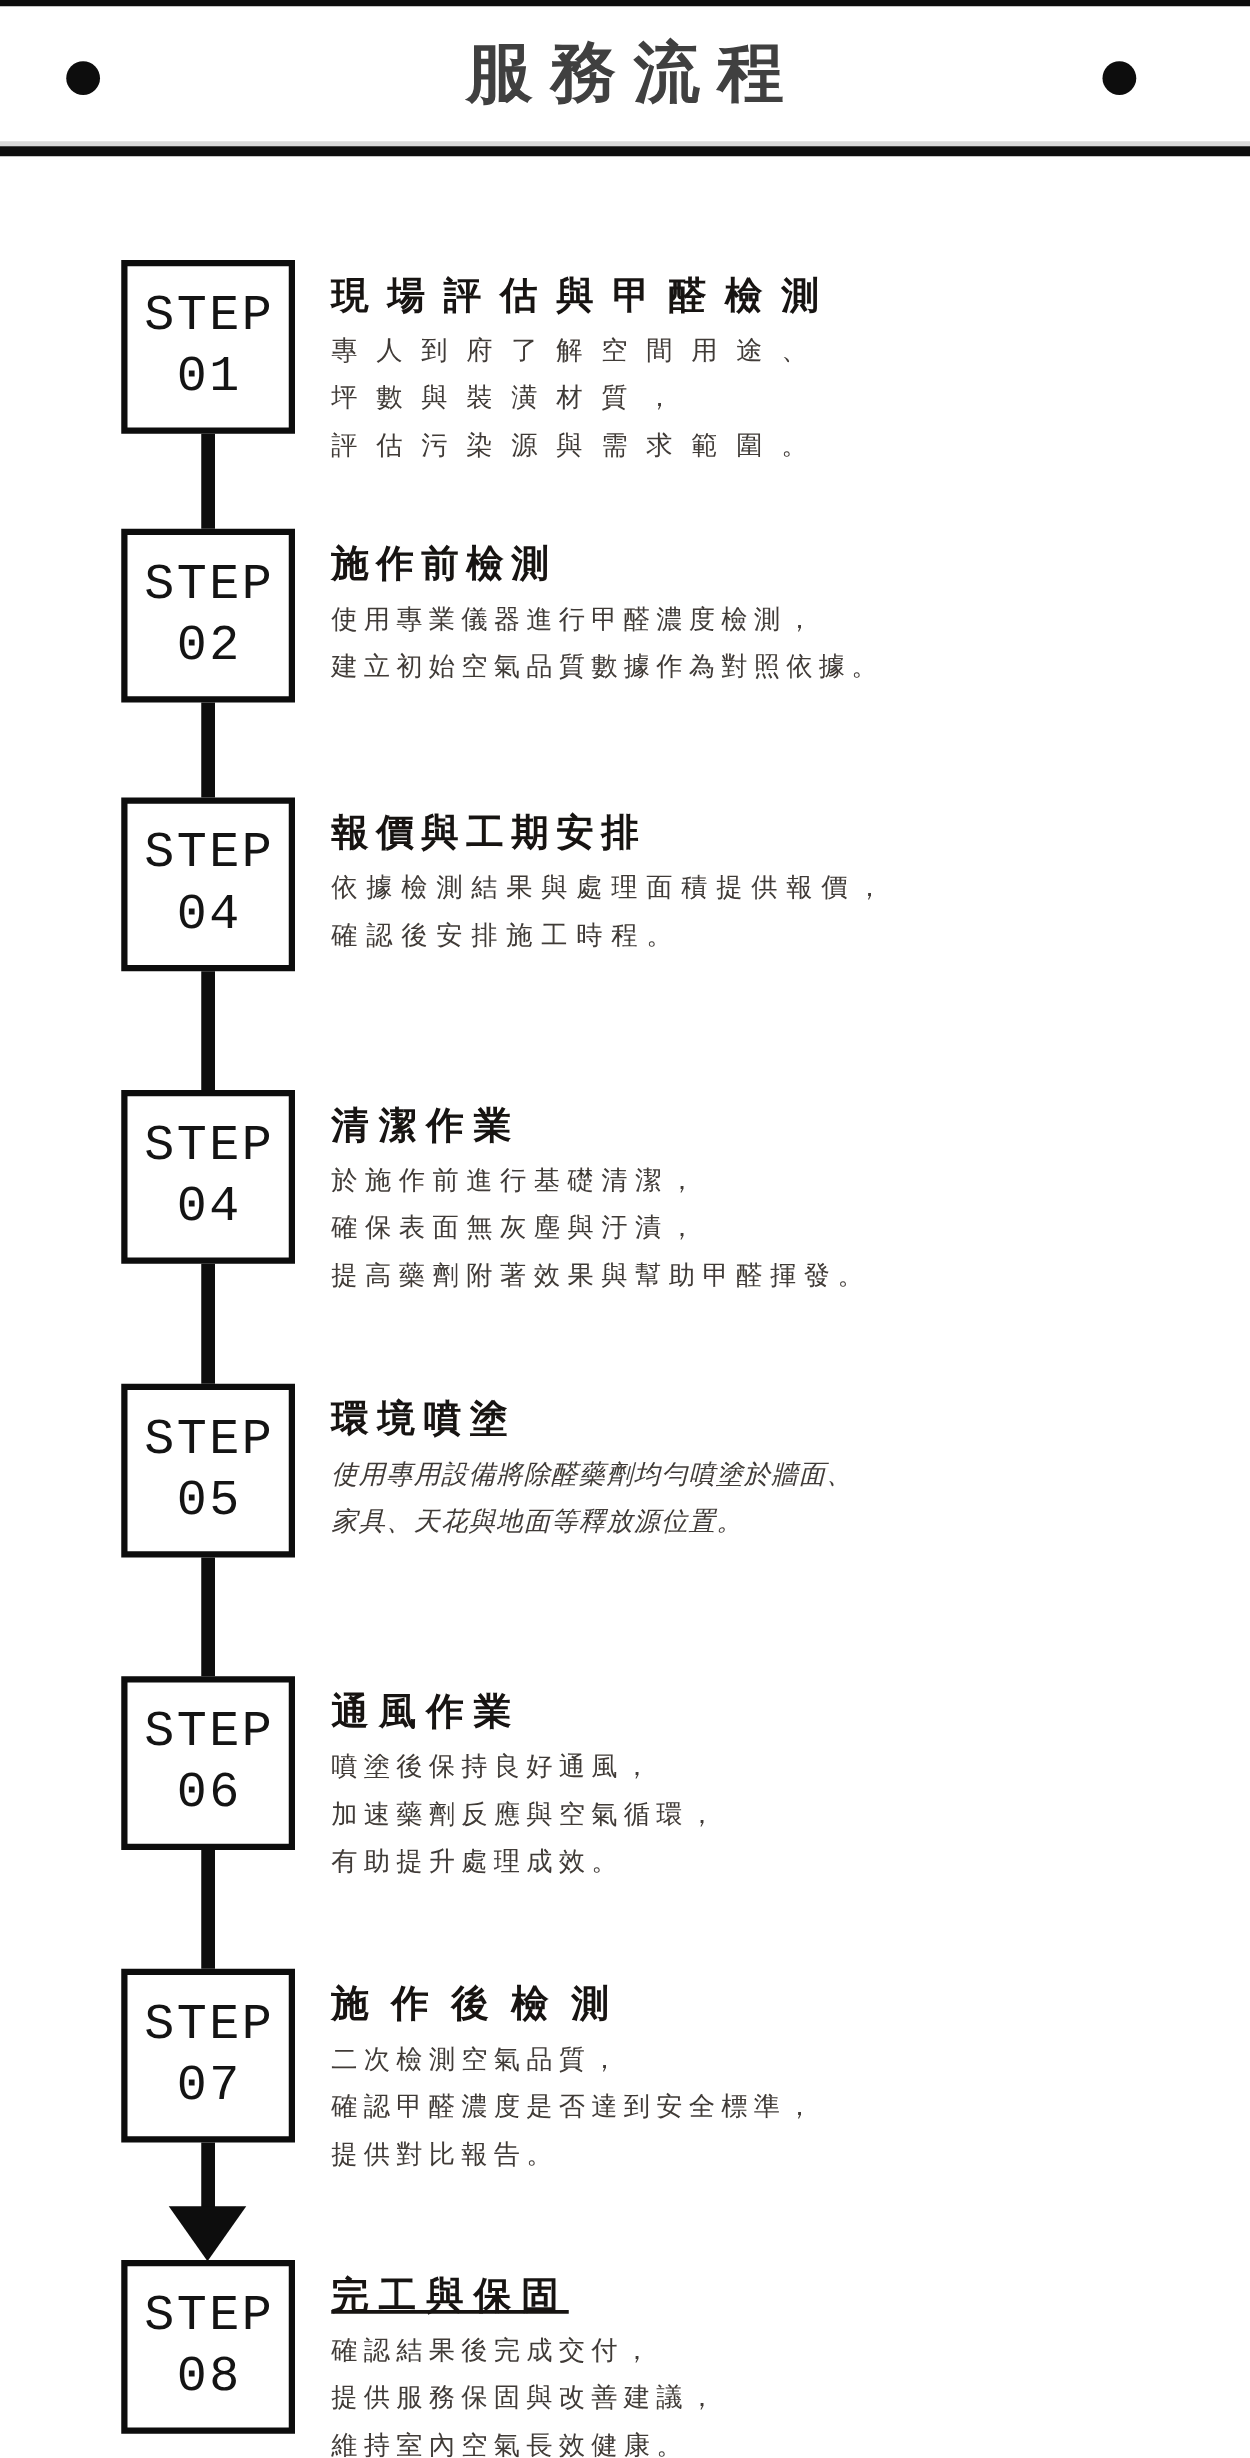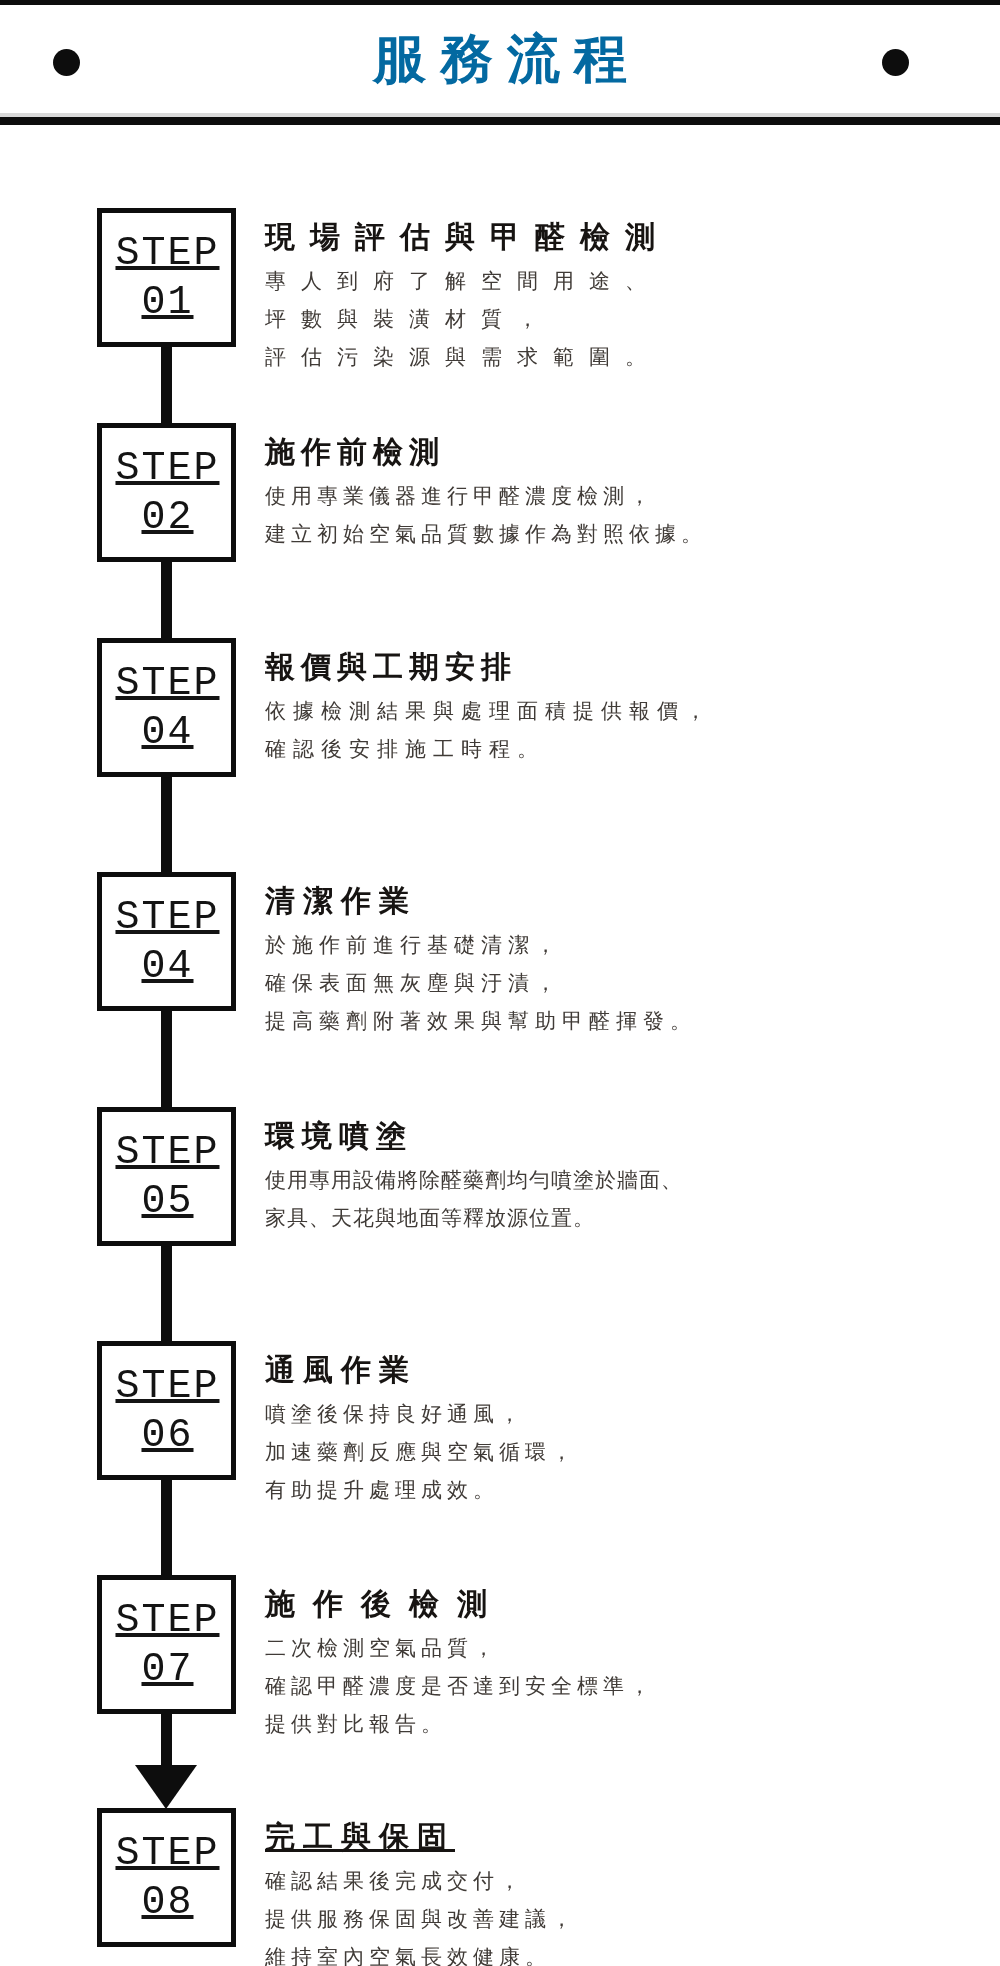--- a/index.html
+++ b/index.html
@@ -16,21 +16,21 @@
   .top-rule {
     position: absolute; left: 0; top: 0;
     width: 1000px; height: 5px; background: #0d0d0d;
   }
   .page-title {
     position: absolute; left: 0; top: 28px;
     width: 1000px; margin: 0;
     text-align: center;
     font-size: 53px; font-weight: 700;
     letter-spacing: 14px; text-indent: 14px;
-    color: #0369a1; line-height: 62px;
+    color: #404040; line-height: 62px;
   }
   .dot {
     position: absolute; top: 49px;
     width: 27px; height: 27px;
     border-radius: 50%; background: #0d0d0d;
   }
   .dot-left  { left: 53px; }
   .dot-right { left: 882px; }
   .header-rule-thin  { position: absolute; left: 0; top: 113px; width: 1000px; height: 4px; background: #d9d9d9; }
   .header-rule-thick { position: absolute; left: 0; top: 117px; width: 1000px; height: 8px; background: #0d0d0d; }
@@ -65,38 +65,37 @@
     position: absolute; left: 97px; top: 0;
     width: 139px; height: 139px; box-sizing: border-box;
     border: 5px solid #0d0d0d; background: #ffffff;
     display: flex; flex-direction: column;
     align-items: center; justify-content: center;
     z-index: 2;
     font-family: "Liberation Mono", monospace;
     font-size: 40px; line-height: 49px;
     letter-spacing: 2px; text-indent: 2px;
     color: #141414;
-    text-decoration: underline;
   }
   .step-text { margin-left: 265px; padding-top: 12px; }
   .step-title {
     margin: 0; font-size: 30px; font-weight: 700;
     color: #171412; line-height: 34px;
   }
   .step-desc {
     margin-top: 8px; font-size: 21px; font-weight: 400;
     color: #403b37; line-height: 38px;
   }
 
   
   .s1 .step-title { letter-spacing: 15px; }  .s1 .step-desc { letter-spacing: 15px; }
   .s2 .step-title { letter-spacing: 6px;  }  .s2 .step-desc { letter-spacing: 5px;  }
   .s3 .step-title { letter-spacing: 6px;  }  .s3 .step-desc { letter-spacing: 7px;  }
   .s4 .step-title { letter-spacing: 8px;  }  .s4 .step-desc { letter-spacing: 6px;  }
-  .s5 .step-title { letter-spacing: 7px;  }  .s5 .step-desc { letter-spacing: 1px;  }
+  .s5 .step-title { letter-spacing: 7px;  }  .s5 .step-desc { letter-spacing: 1px; font-style: italic;  }
   .s6 .step-title { letter-spacing: 8px;  }  .s6 .step-desc { letter-spacing: 5px;  }
   .s7 .step-title { letter-spacing: 18px; }  .s7 .step-desc { letter-spacing: 5px;  }
   .s8 .step-title { letter-spacing: 8px; text-decoration: underline;  }  .s8 .step-desc { letter-spacing: 5px;  }
 </style>
 </head>
 <body>
 
 <div class="page">
 
   <div class="top-rule"></div>

